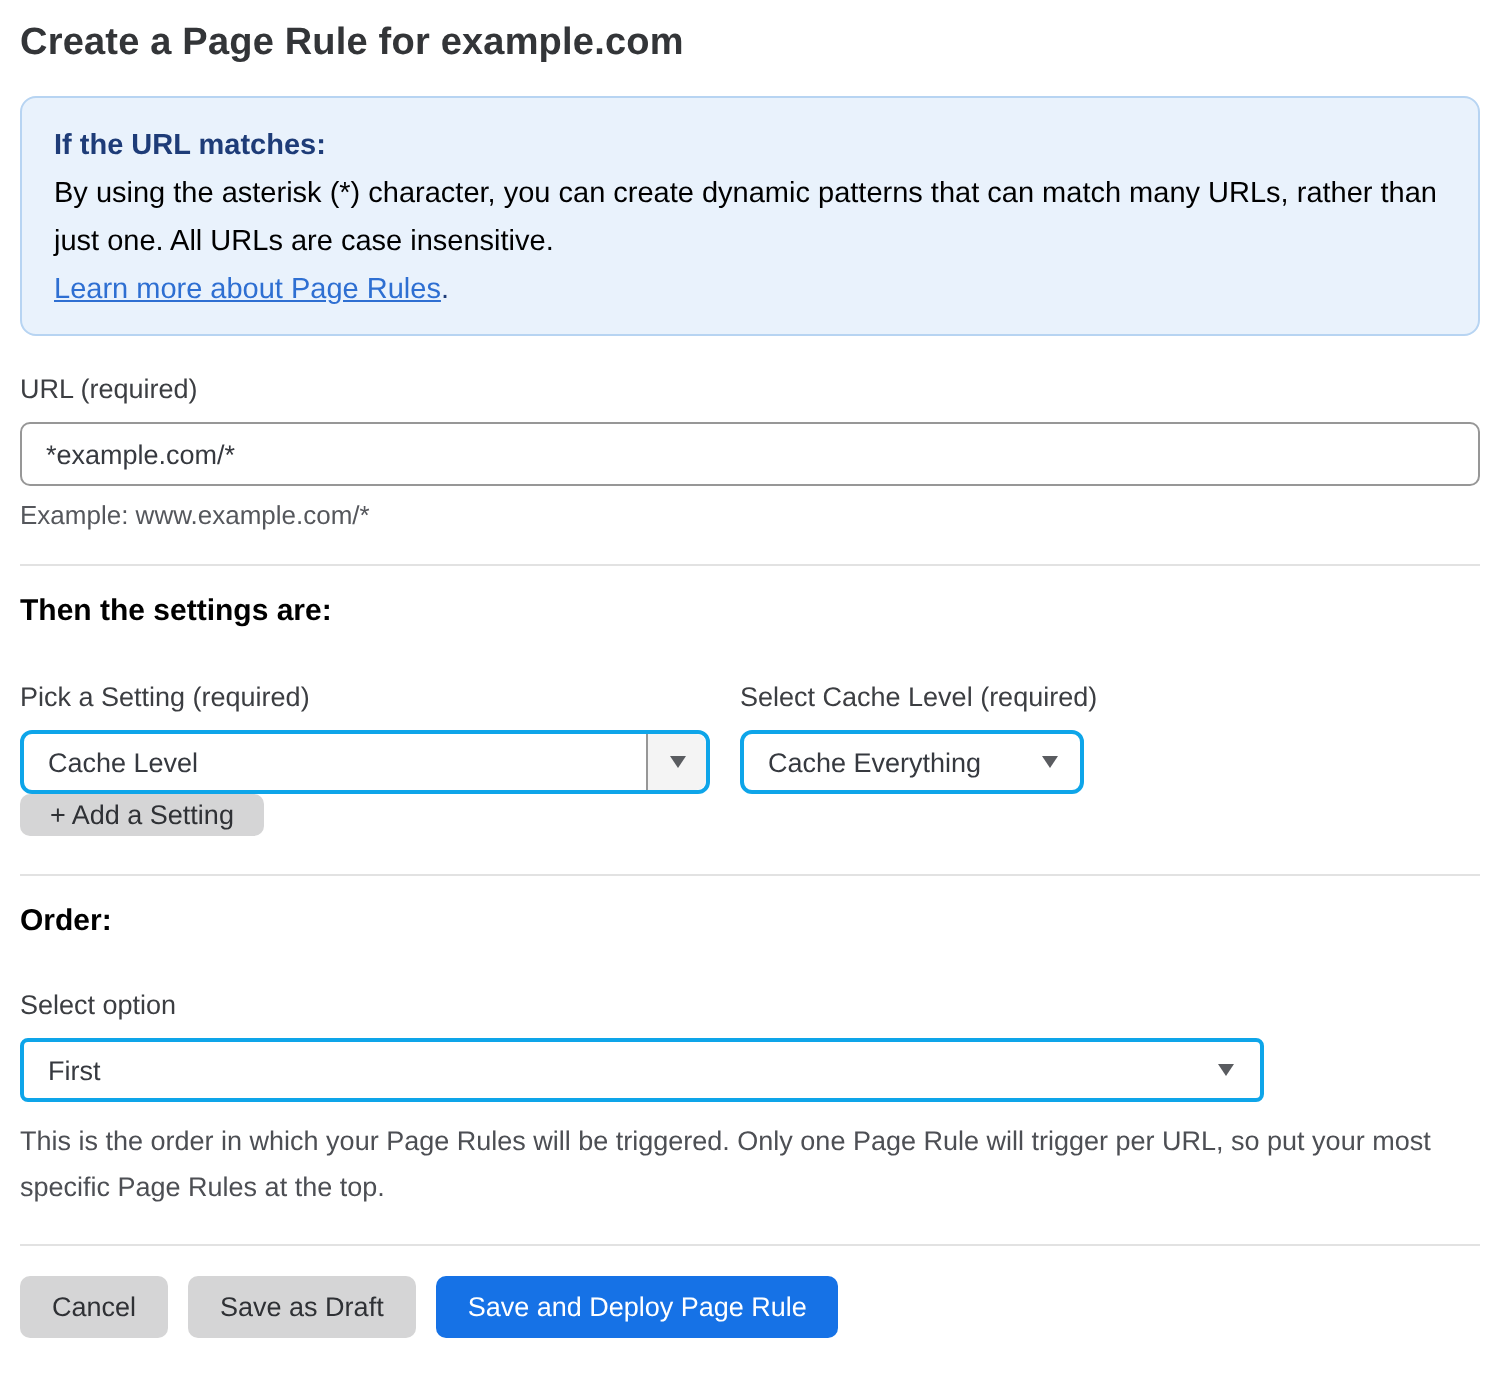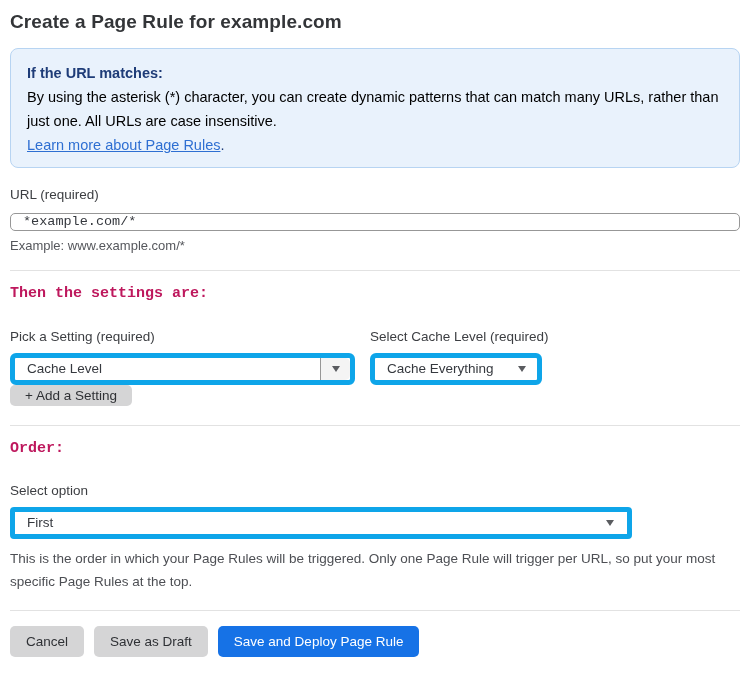--- a/index.html
+++ b/index.html
@@ -59,52 +59,51 @@
   }
   .helper-text {
     font-size: 13px;
     color: #55575c;
     margin-top: 7px;
   }
 
   
   .text-input {
     width: 730px;
-    height: 18px;
+    height: 32px;
     border: 1px solid #979797;
     border-radius: 5px;
     padding: 0 12px;
-    font-family: Liberation Mono, monospace;
+    font-family: Liberation Sans, sans-serif;
     font-size: 13.5px;
     color: #36393f;
     background: #fff;
     outline: none;
   }
 
   .divider {
     border: none;
     border-top: 1px solid #e2e2e2;
     margin: 0;
   }
   .divider-1 { margin-top: 17px; }
 
   .section-heading {
     font-size: 15px;
     font-weight: bold;
-    color: #be185d;
-    font-family: Liberation Mono, monospace;
+    color: #000000;
   }
 
   
   .select-row { display: flex; margin-top: 27px; }
   .select-field + .select-field { margin-left: 15px; }
 
   .select-box {
     height: 32px;
-    border: 5px solid #0ea5e9;
+    border: 2px solid #0ea5e9;
     border-radius: 6px;
     background: #fff;
     display: flex;
     align-items: center;
     font-size: 13.5px;
     color: #36393f;
     cursor: pointer;
     position: relative;
   }
   .select-box .select-value { padding-left: 12px; flex: 1; }

